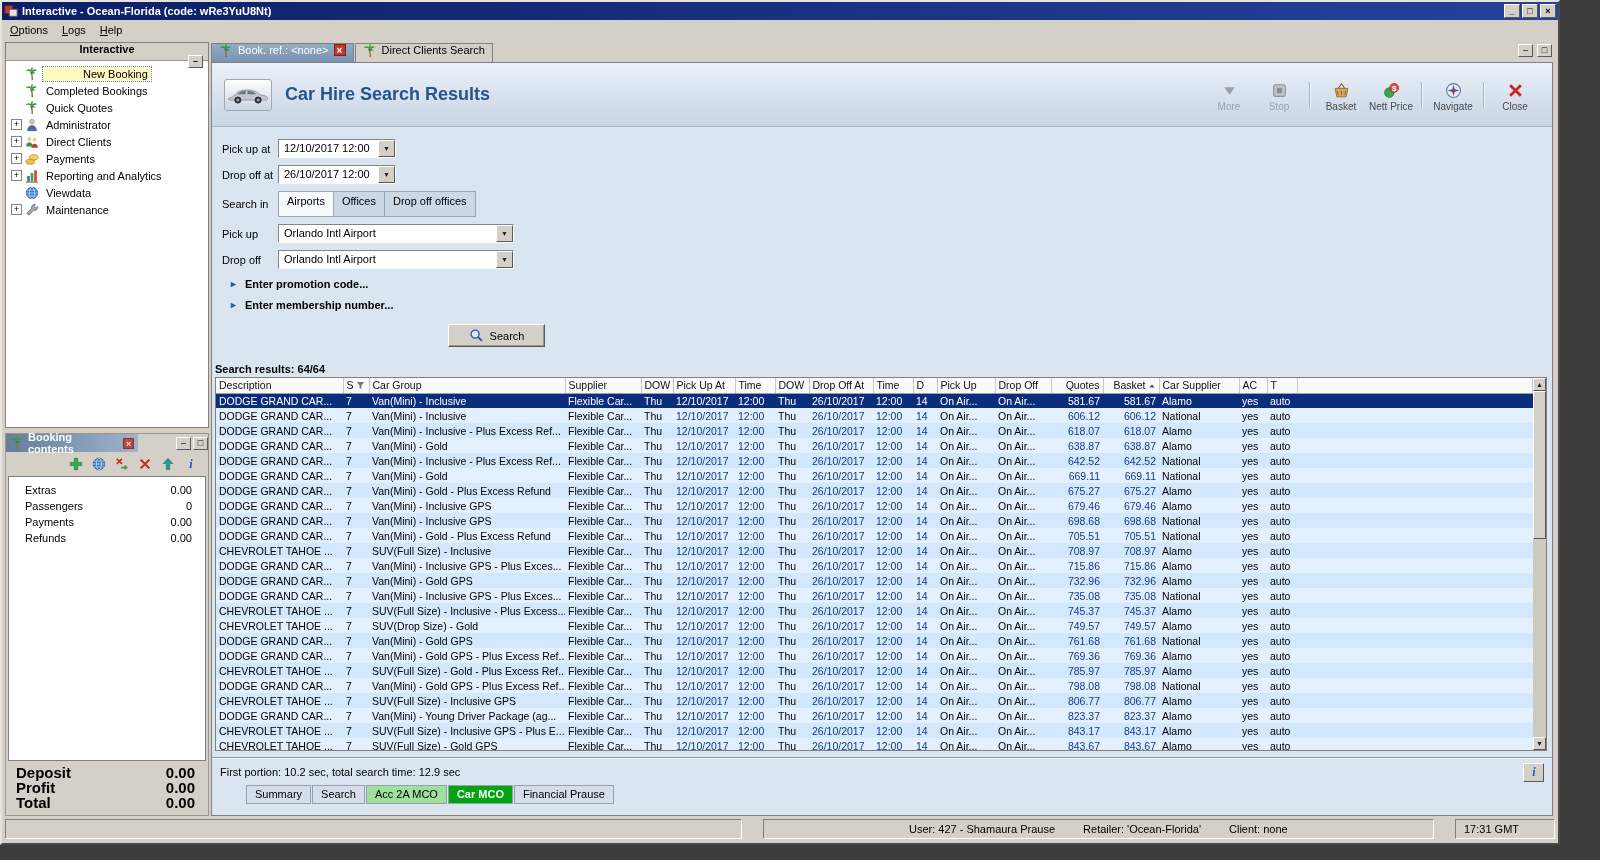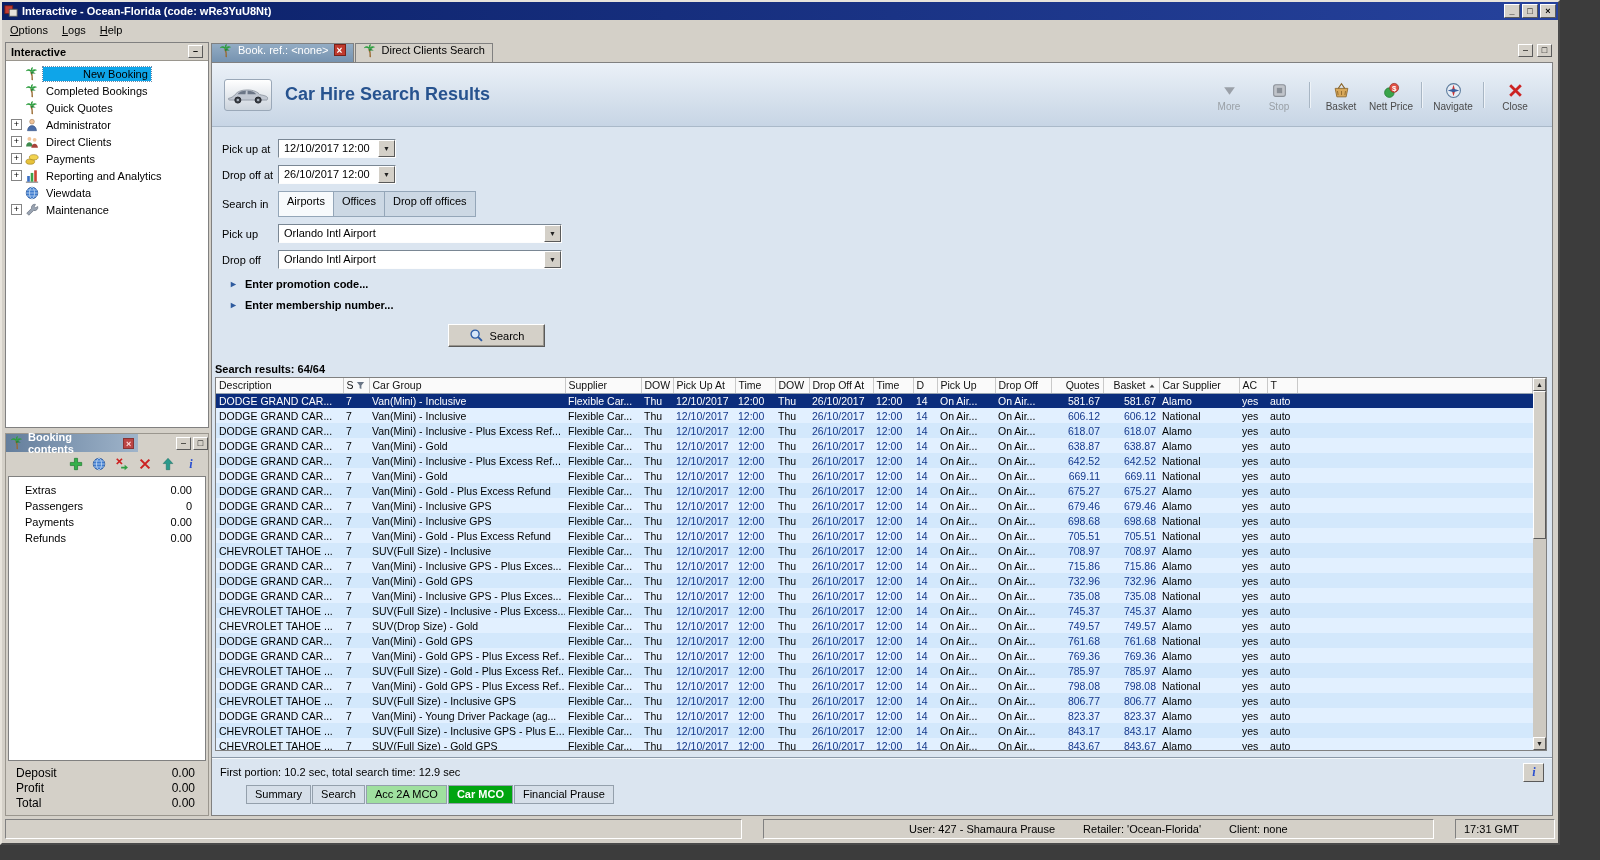--- a/index.html
+++ b/index.html
@@ -14,47 +14,47 @@
   .winbtns { margin-left:auto; display:flex; gap:2px; }
   .wbtn { width:16px; height:14px; font-size:9px; line-height:12px; text-align:center; color:#000;
           background:#d4d0c8; border:1px solid; border-color:#fff #5a5a5a #5a5a5a #fff; cursor:default; }
   
   .menubar { height:20px; display:flex; align-items:center; font-size:11px; padding-left:1px; }
   .menu-item { padding:3px 7px; }
   
   .leftcol { position:absolute; left:3px; top:40px; width:204px; bottom:27px; }
   .panel-interactive { position:absolute; top:0; left:0; right:0; height:386px; background:#fff; border:1px solid #808080; }
   .panel-header { height:18px; background:#d4d0c8; border-bottom:1px solid #9a968e; font-weight:bold; font-size:11px;
-                  display:flex; align-items:center; padding:0 5px; }
+                  display:flex; align-items:center; padding:0 5px;flex-direction:column; }
   .ph-btn { width:15px; height:13px; margin-left:auto; font-size:9px; line-height:11px; text-align:center;
             background:#d4d0c8; border:1px solid; border-color:#fff #5a5a5a #5a5a5a #fff; }
   .ph-btn + .ph-btn { margin-left:2px; }
   .tree { padding-top:4px; }
   .tree-item { height:17px; display:flex; align-items:center; font-size:11px; }
   .expander { width:11px; height:11px; border:1px solid #848484; background:#fff; margin:0 3px 0 5px;
               font-size:9px; line-height:9px; text-align:center; color:#000; flex:none; }
   .tree-spacer { width:19px; flex:none; }
   .tree-item .icn { margin-right:4px; flex:none; }
   .tree-label { padding:1px 3px; white-space:nowrap; }
-  .tree-item.selected .tree-label { background:#0ea5e9; outline:1px dotted #6a88a8;padding-left:40px; }
+  .tree-item.selected .tree-label { background:#fef9c3; outline:1px dotted #6a88a8;padding-left:40px; }
   
   .panel-booking { position:absolute; top:391px; left:0; right:0; bottom:0; background:#d4d0c8;
                    border:1px solid #9a968e; display:flex; flex-direction:column; }
   .booking-header { height:18px; display:flex; align-items:center; background:#d4d0c8; }
   .booking-tab { width:132px; height:18px; display:flex; align-items:center; gap:4px; padding:0 4px;
                  background:linear-gradient(90deg,#647e9c,#9fb4ca); color:#fff; font-size:11px; font-weight:bold; }
   .bk-close { color:#ffdede; background:#b44; width:11px; height:11px; font-size:9px; line-height:10px;
               text-align:center; border:1px solid #833; margin-left:auto; }
   .bh-spacer { flex:1; }
   .booking-toolbar { height:23px; display:flex; align-items:center; gap:7px; padding-left:62px; }
   .bt-btn { width:16px; height:16px; display:flex; align-items:center; justify-content:center; }
   .booking-list { flex:1; background:#fff; border:1px solid #808080; margin:1px 2px; padding-top:5px; overflow:hidden; }
   .b-row { display:flex; height:16px; font-size:11px; padding:0 13px 0 16px; align-items:center; }
   .b-label { flex:1; }
-  .booking-totals { padding:3px 13px 5px 10px; font-size:12px; font-weight:normal; }
+  .booking-totals { padding:3px 13px 5px 10px; font-size:15px; font-weight:bold; }
   .t-row { display:flex; height:15px; align-items:center; }
   .t-label { flex:1; }
   
   .rightcol { position:absolute; left:209px; top:40px; right:5px; bottom:27px; }
   .doc-tabbar { height:20px; display:flex; align-items:flex-end; }
   .doc-tab { height:19px; display:flex; align-items:flex-start; gap:5px; padding:0 7px; font-size:11px;
              border:1px solid #808080; border-bottom:none; margin-right:1px; background:#d4d0c8; color:#000; }
   .doc-tab.active { background:linear-gradient(180deg,#93acc4,#7693b0); color:#fff; }
   .tab-close { width:12px; height:12px; font-size:10px; line-height:11px; text-align:center; color:#fff;
                background:#c03a2e; border:1px solid #7a2018; font-weight:bold; }
@@ -72,21 +72,21 @@
             gap:2px; font-size:10px; color:#4a4a4a; padding-top:4px; }
   .tb-btn.disabled { color:#9aa0a6; }
   .tb-label { white-space:nowrap; }
   .tb-sep { width:0; border-left:1px solid #a8b6c4; border-right:1px solid #eef3f8; margin:4px 5px; }
   
   .form-area { flex:none; padding:12px 0 0 10px; font-size:11px; }
   .f-row { display:flex; align-items:center; margin-bottom:7px; }
   .f-label { width:56px; flex:none; }
   .combo { height:19px; display:inline-flex; background:#fff; border:1px solid; border-color:#7a8794 #fdfdfd #fdfdfd #7a8794; }
   .combo-date { width:118px; }
-  .combo-wide { width:284px; }
+  .combo-wide { width:236px; }
   .combo-text { flex:1; padding:2px 5px; white-space:nowrap; overflow:hidden; }
   .combo-arrow { width:17px; background:#d4d0c8; border:1px solid; border-color:#fff #5a5a5a #5a5a5a #fff;
                  font-size:7px; display:flex; align-items:center; justify-content:center; color:#222; }
   .si-tabs { display:flex; align-items:flex-end; }
   .si-tab { padding:3px 8px 9px; border:1px solid #94a6b8; background:#ccd8e4; margin-right:-1px; }
   .si-tab.active { background:#f7fafc; position:relative; }
   .expando { display:flex; align-items:center; gap:7px; font-weight:bold; font-size:11px; margin:9px 0 0 7px; }
   .exp-arrow { color:#2e5a9e; font-size:9px; }
   .search-row { margin:13px 0 0 226px; }
   .search-btn { width:97px; height:23px; display:inline-flex; align-items:center; justify-content:center; gap:6px;

